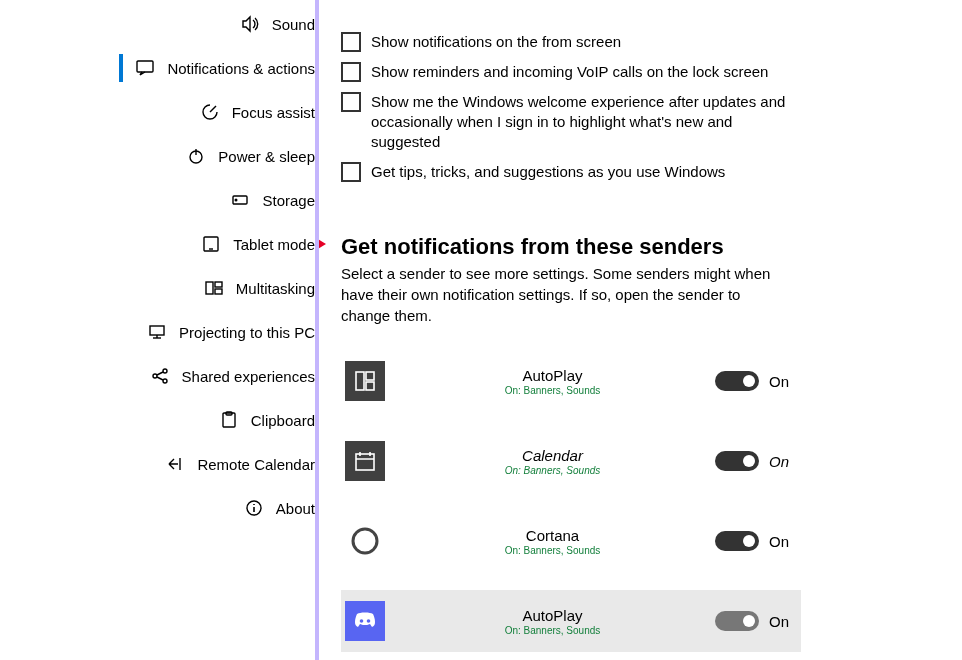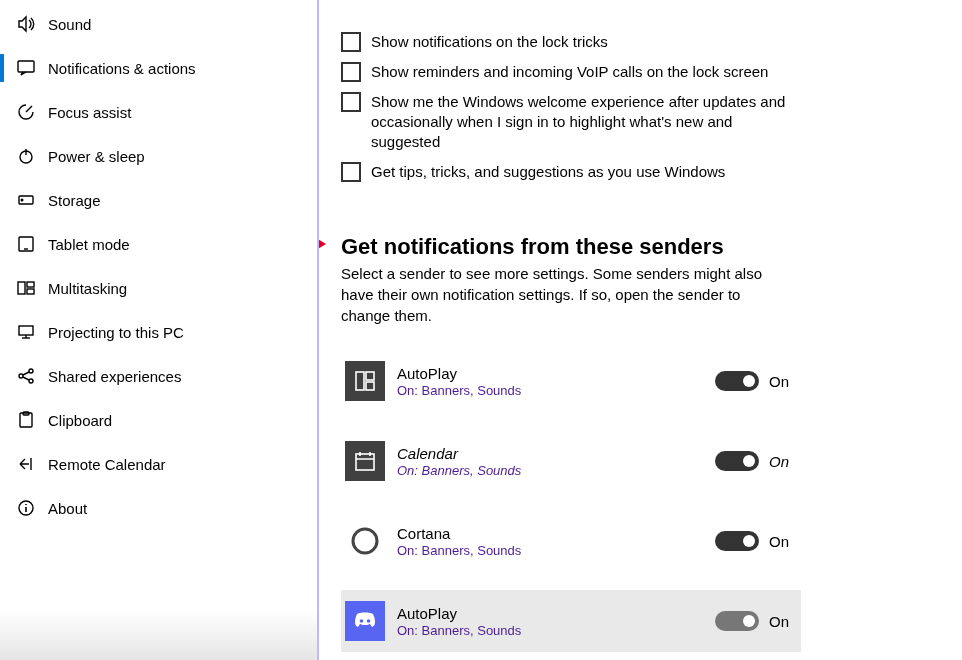--- a/index.html
+++ b/index.html
@@ -9,25 +9,26 @@
       color: #000;
       background: #fff;
       width: 962px;
       height: 660px;
       overflow: hidden;
       display: flex;
     }
     .sidebar {
       width: 319px;
       height: 100%;
-      border-right: 2px solid #c4b5fd;
+      border-right: 4px solid #c4b5fd;
       background: #fff;
       display: flex;
       flex-direction: column;
       padding-top: 2px;
+      align-items: flex-end;
     }
     .sidebar-item {
       display: flex;
       align-items: center;
       height: 44px;
       padding-left: 16px;
       cursor: pointer;
       position: relative;
     }
     .sidebar-item.selected::before {
@@ -107,23 +108,23 @@
     .sender-icon {
       width: 40px;
       height: 40px;
       background: #404040;
       display: flex;
       align-items: center;
       justify-content: center;
       margin-right: 12px;
       flex-shrink: 0;
     }
-    .sender-info { flex: 1; }
+    .sender-info { flex: 1; text-align: center; }
     .sender-name { font-size: 15px; color: #000; }
-    .sender-status { font-size: 13px; color: #4c1d95; margin-top: 1px; }
+    .sender-status { font-size: 10px; color: #15803d; margin-top: 1px; }
     .toggle-wrap {
       display: flex;
       align-items: center;
       gap: 10px;
       margin-left: 7px;
     }
     .toggle {
       width: 44px;
       height: 20px;
       border-radius: 10px;
@@ -276,38 +277,38 @@
 <div class="main">
 
   <svg class="arrow-annotation" width="60" height="36" viewBox="0 0 60 36">
     <line x1="2" y1="18" x2="45" y2="18" stroke="#e60026" stroke-width="6"></line>
     <polygon points="40,6 60,18 40,30" fill="#e60026"></polygon>
   </svg>
 
   <div class="checkboxes-block">
     <div class="checkbox-row">
       <div class="checkbox"></div>
-      <div class="checkbox-label">Show notifications on the lock tricks</div>
+      <div class="checkbox-label">Show notifications on the from screen</div>
     </div>
     <div class="checkbox-row">
       <div class="checkbox"></div>
       <div class="checkbox-label">Show reminders and incoming VoIP calls on the lock screen</div>
     </div>
     <div class="checkbox-row">
       <div class="checkbox"></div>
       <div class="checkbox-label">Show me the Windows welcome experience after updates and occasionally when I sign in to highlight what's new and suggested</div>
     </div>
     <div class="checkbox-row">
       <div class="checkbox"></div>
       <div class="checkbox-label">Get tips, tricks, and suggestions as you use Windows</div>
     </div>
   </div>
 
   <h2 class="section-heading">Get notifications from these senders</h2>
-  <p class="section-desc">Select a sender to see more settings. Some senders might also have their own notification settings. If so, open the sender to change them.</p>
+  <p class="section-desc">Select a sender to see more settings. Some senders might when have their own notification settings. If so, open the sender to change them.</p>
 
   <div style="width:460px;">
     <div class="sender-row">
       <div class="sender-icon">
         <svg width="22" height="22" viewBox="0 0 22 22" stroke="#fff" stroke-width="1.6" fill="none">
             <rect x="2" y="2" width="8" height="18"></rect>
             <rect x="12" y="2" width="8" height="8"></rect>
             <rect x="12" y="12" width="8" height="8"></rect>
           </svg>
       </div>

